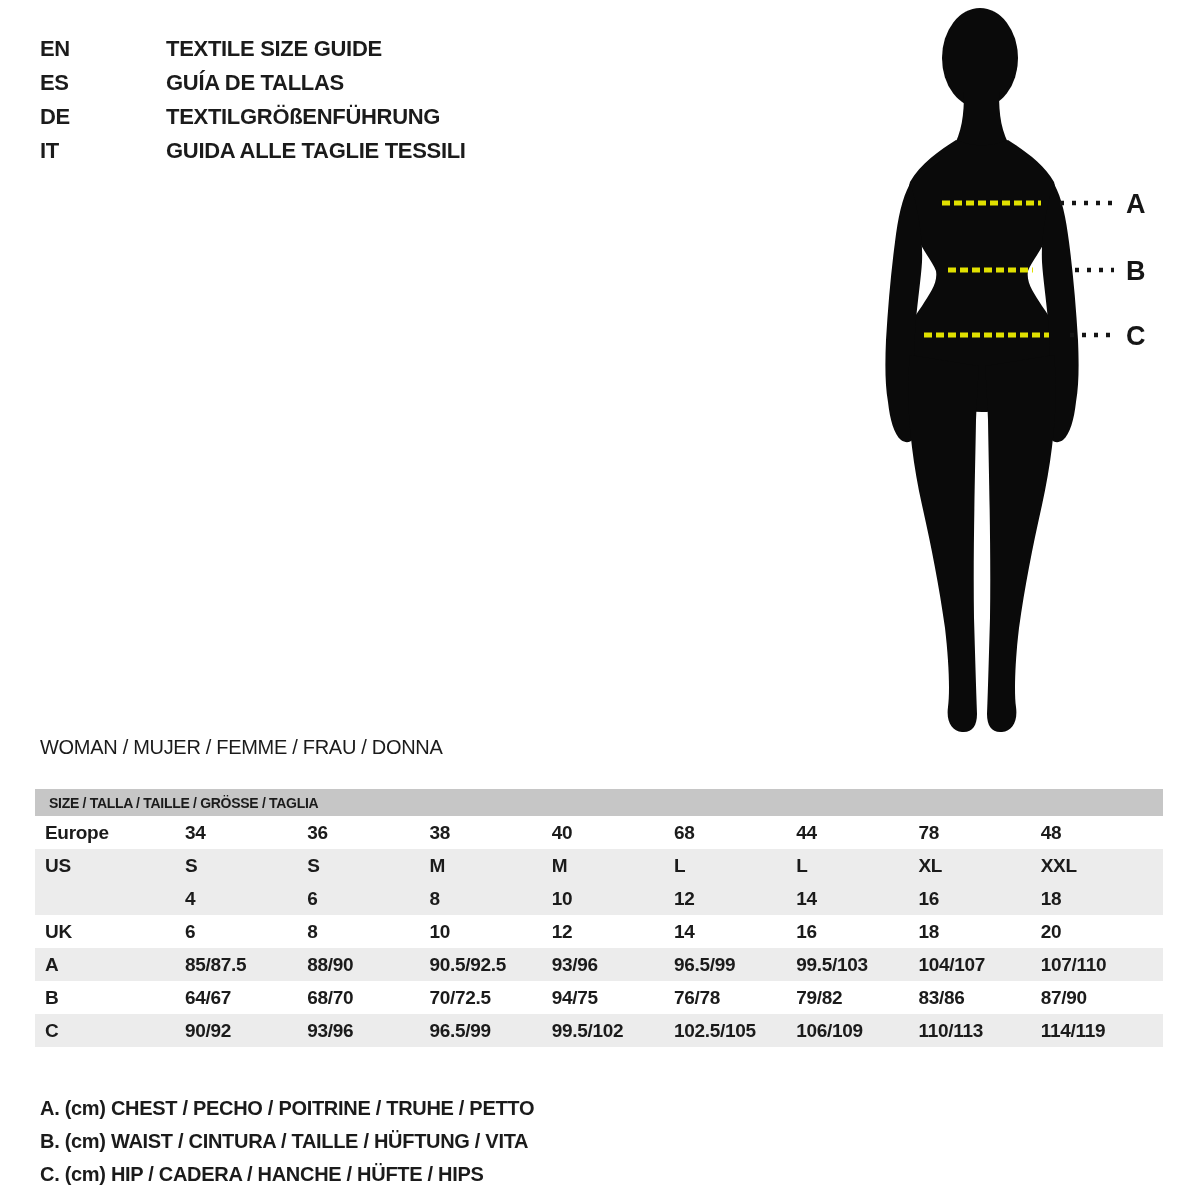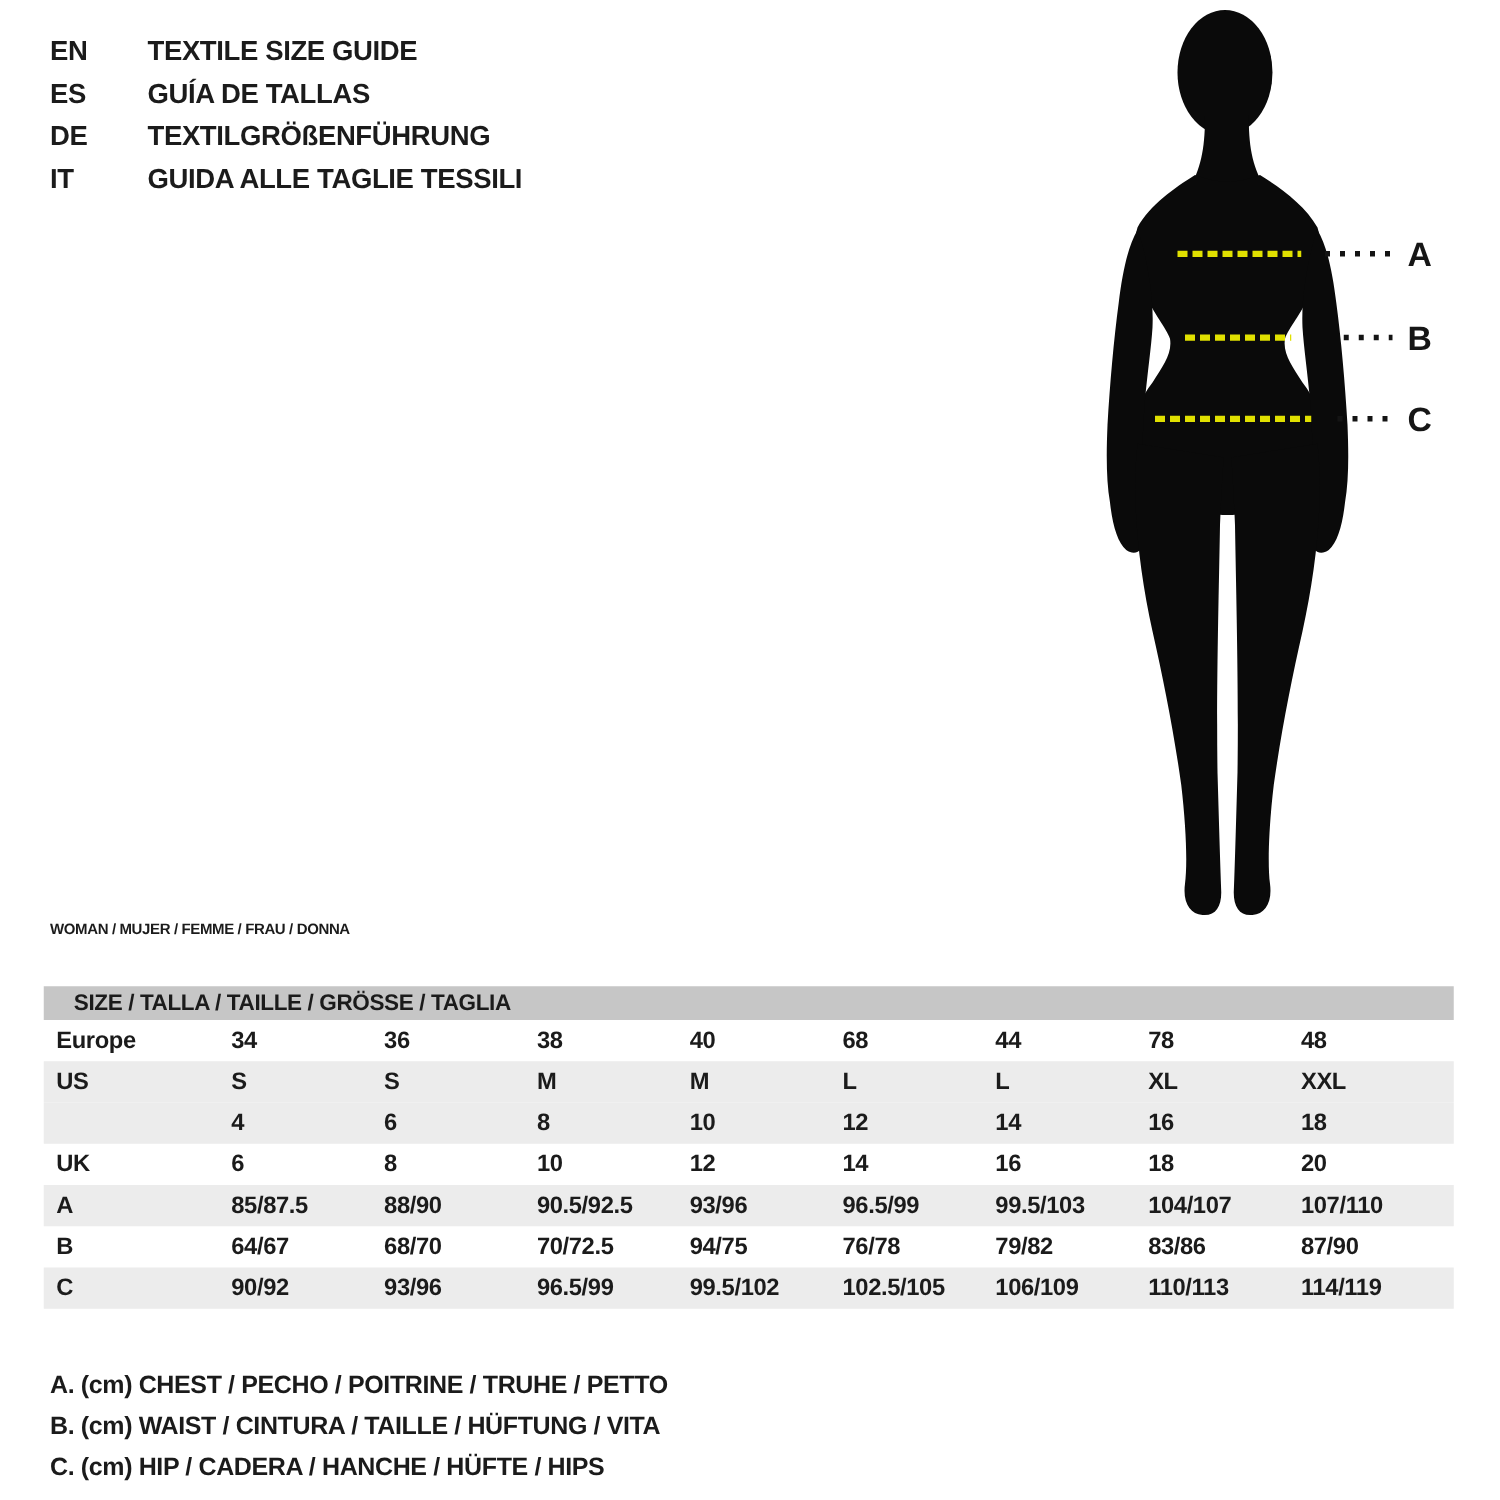--- a/index.html
+++ b/index.html
@@ -2,33 +2,33 @@
 <html><head>
 <meta charset="utf-8">
 <style>
   html,body{margin:0;padding:0;background:#ffffff;}
   .page{
     position:relative;width:1200px;height:1200px;background:#ffffff;overflow:hidden;
     font-family:"Liberation Sans", sans-serif;color:#1b1b1b;letter-spacing:-0.3px;
   }
   
   .lang-list{position:absolute;left:40px;top:28px;}
-  .lang-row{display:flex;height:34px;align-items:flex-start;}
+  .lang-row{display:flex;height:34px;align-items:flex-end;gap:48px;}
   .lang-code{width:78px;font-size:22px;font-weight:700;}
   .lang-title{font-size:22px;font-weight:700;white-space:nowrap;}
   
   .figure-wrap{position:absolute;left:860px;top:0;width:340px;height:740px;}
   .figure-wrap svg{display:block;width:340px;height:740px;}
   .marker-label{font-family:"Liberation Sans",sans-serif;font-size:27px;font-weight:700;fill:#161616;}
   
-  .section-heading{position:absolute;left:40px;top:736px;font-size:12px;font-weight:700;white-space:nowrap;}
+  .section-heading{position:absolute;left:40px;top:736px;font-size:20px;font-weight:400;white-space:nowrap;}
   
   .size-table{position:absolute;left:35px;top:789px;width:1128px;}
-  .thead{height:27px;background:#c6c6c6;display:flex;align-items:center;padding-left:24px;
-         font-size:18px;font-weight:700;box-sizing:border-box;}
+  .thead{height:27px;background:#c6c6c6;display:flex;align-items:center;padding-left:14px;
+         font-size:14px;font-weight:700;box-sizing:border-box;}
   .trow{display:grid;grid-template-columns:150px repeat(8,1fr);height:33px;align-items:center;
         font-size:19px;font-weight:700;}
   .trow.shaded{background:#ececec;}
   .rlabel{padding-left:10px;}
   .val{}
   
   .legend{position:absolute;left:40px;top:1092px;}
   .legend-line{height:33px;display:flex;align-items:center;font-size:20px;font-weight:700;white-space:nowrap;}
 </style>
 </head>

